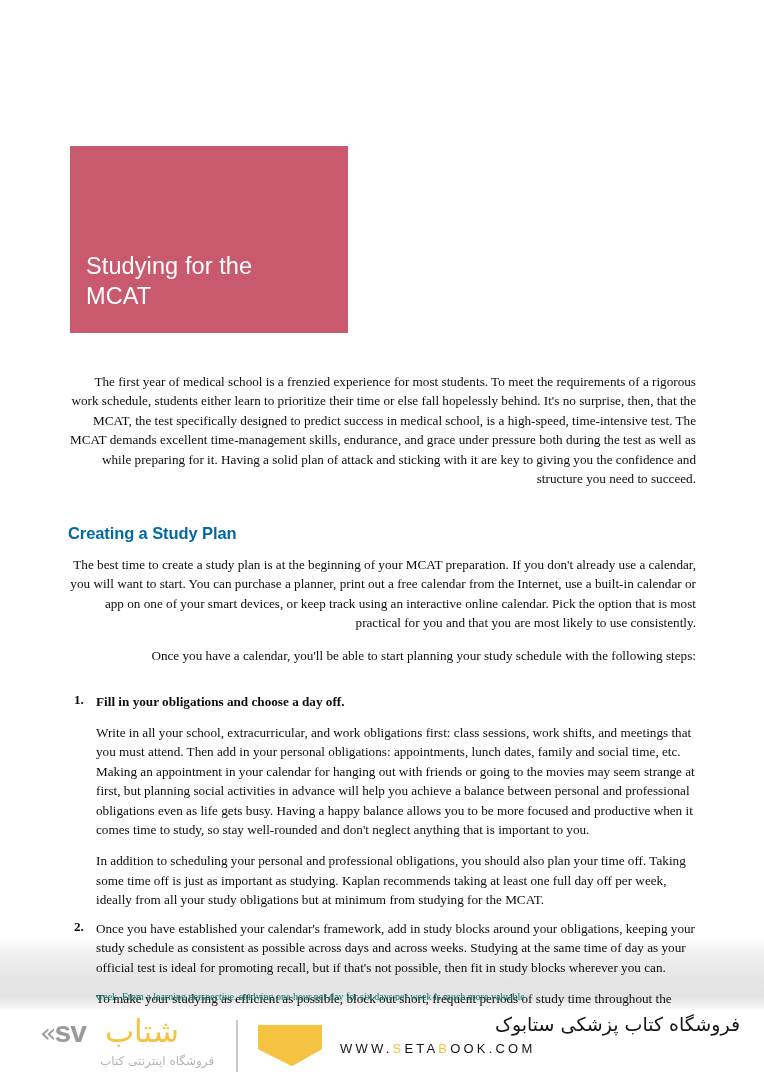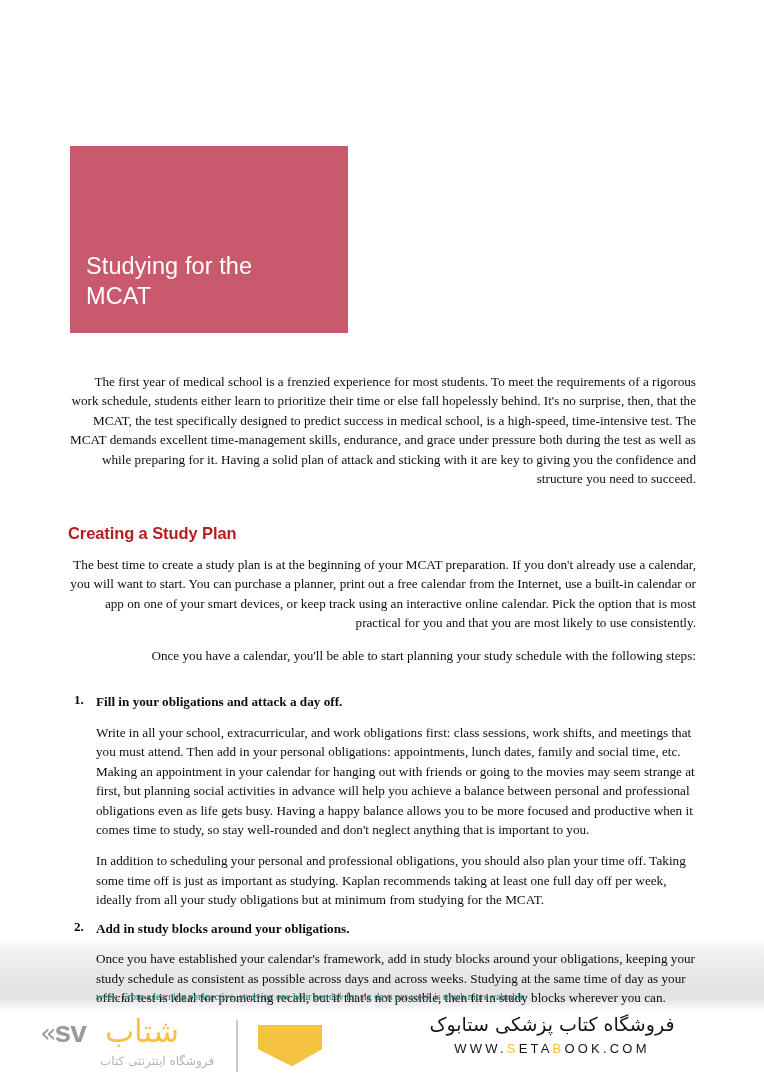--- a/index.html
+++ b/index.html
@@ -86,21 +86,21 @@
     line-height: 1.475;
     text-align: right;
     color: #0d0d0d;
   }
   p.para.tight { margin-bottom: 27px; }
 
   h2.section-heading {
     font-family: "Liberation Sans", "DejaVu Sans", sans-serif;
     font-size: 16.5px;
     font-weight: bold;
-    color: #b91c1c;
+    color: #0369a1;
     margin: 35px 0 12px 0;
     letter-spacing: -0.1px;
   }
 
   
   ol.steps {
     margin: 0;
     padding: 0 0 0 0;
     list-style: none;
     counter-reset: step;
@@ -225,24 +225,23 @@
   .logo-emblem {
     position: absolute;
     left: 216px;
     top: 8px;
     width: 72px;
     height: 50px;
   }
 
   .footer-right {
     position: absolute;
-    right: 12px;
+    right: 24px;
     top: 2px;
     width: 400px;
-    text-align: center;
   }
   .footer-fa {
     font-family: "DejaVu Sans", sans-serif;
     font-size: 19px;
     color: #161616;
     direction: rtl;
     line-height: 1.3;
     white-space: nowrap;
   }
   .footer-url {
@@ -275,28 +274,27 @@
       <h2 class="section-heading">Creating a Study Plan</h2>
 
       <p class="para">The best time to create a study plan is at the beginning of your MCAT preparation. If you don't already use a calendar, you will want to start. You can purchase a planner, print out a free calendar from the Internet, use a built-in calendar or app on one of your smart devices, or keep track using an interactive online calendar. Pick the option that is most practical for you and that you are most likely to use consistently.</p>
 
       <p class="para tight">Once you have a calendar, you'll be able to start planning your study schedule with the following steps:</p>
 
       <ol class="steps">
 
         <li>
           <span class="marker">1.</span>
-          <div class="step-title">Fill in your obligations and attack a day off.</div>
+          <div class="step-title">Fill in your obligations and choose a day off.</div>
           <div class="step-body">Write in all your school, extracurricular, and work obligations first: class sessions, work shifts, and meetings that you must attend. Then add in your personal obligations: appointments, lunch dates, family and social time, etc. Making an appointment in your calendar for hanging out with friends or going to the movies may seem strange at first, but planning social activities in advance will help you achieve a balance between personal and professional obligations even as life gets busy. Having a happy balance allows you to be more focused and productive when it comes time to study, so stay well-rounded and don't neglect anything that is important to you.</div>
           <div class="step-body">In addition to scheduling your personal and professional obligations, you should also plan your time off. Taking some time off is just as important as studying. Kaplan recommends taking at least one full day off per week, ideally from all your study obligations but at minimum from studying for the MCAT.</div>
         </li>
 
         <li>
           <span class="marker">2.</span>
-          <div class="step-title">Add in study blocks around your obligations.</div>
           <div class="step-body">Once you have established your calendar's framework, add in study blocks around your obligations, keeping your study schedule as consistent as possible across days and across weeks. Studying at the same time of day as your official test is ideal for promoting recall, but if that's not possible, then fit in study blocks wherever you can.</div>
           <div class="step-body">To make your studying as efficient as possible, block out short, frequent periods of study time throughout the week.</div>
         </li>
 
       </ol>
 
     </div>
 
     <div class="clipped-line">
       <span>week. From a learning perspective, studying one hour per day for six days per week is much more valuable</span>

